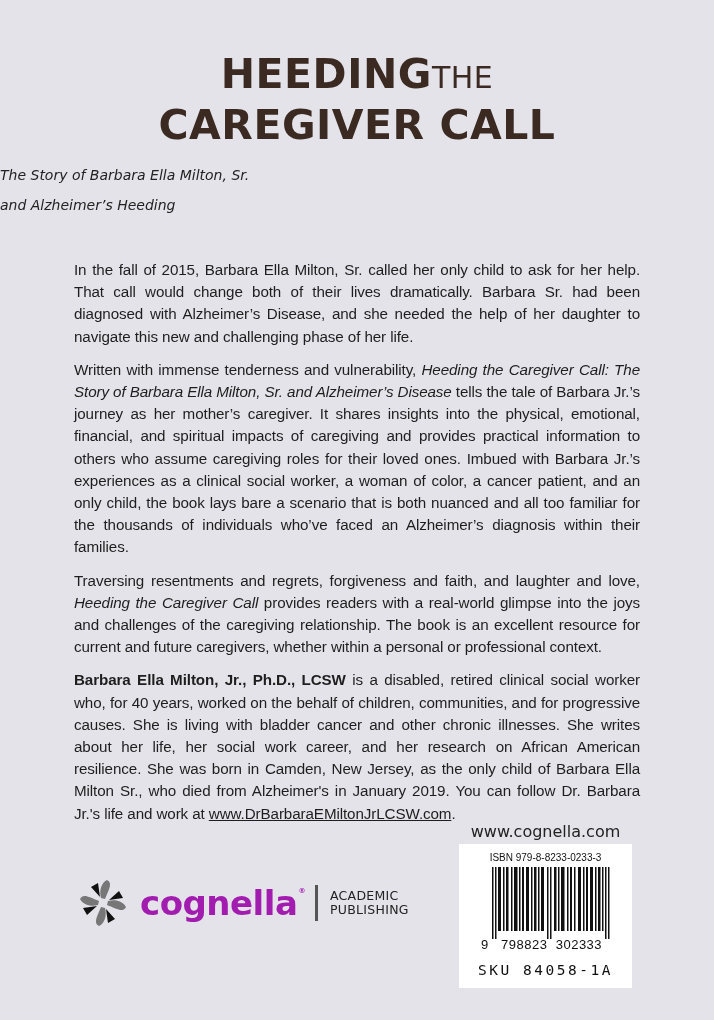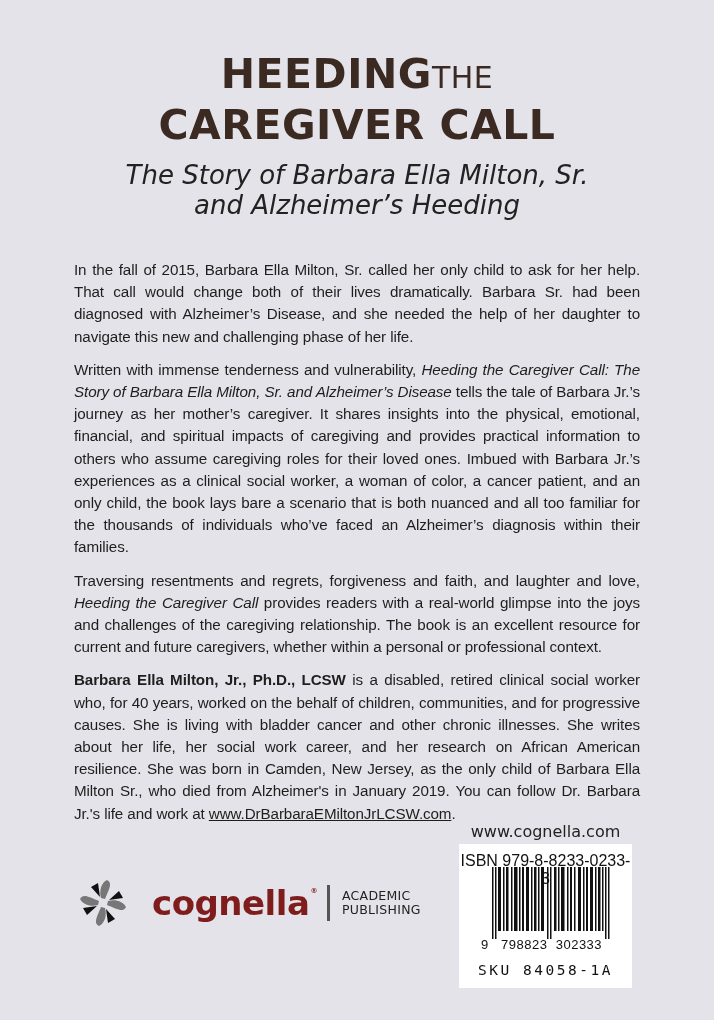--- a/index.html
+++ b/index.html
@@ -14,22 +14,22 @@
     position: absolute; left: 0; right: 0; top: 52px;
     text-align: center; color: #3b2a22;
     font-family: "DejaVu Sans", sans-serif; font-weight: bold;
     letter-spacing: 0.5px;
   }
   .title .l1 { font-size: 41px; line-height: 44px; }
   .title .l1 .small { font-size: 30px; font-weight: normal; }
   .title .l2 { font-size: 41px; line-height: 50px; }
   .subtitle {
     position: absolute; left: 0; right: 0; top: 160px;
-    text-align: center; font-style: italic;
-    font-family: "DejaVu Sans", sans-serif; font-size: 26px;
+    text-align: left; font-style: italic;
+    font-family: "DejaVu Sans", sans-serif; font-size: 14px;
     line-height: 30px; color: #222;
   }
   .body-text {
     position: absolute; left: 74px; width: 566px; top: 259px;
     font-family: "Liberation Sans Narrow", "Liberation Sans", sans-serif;
     font-size: 15.2px; line-height: 22.2px; text-align: justify;
     color: #1e1e1e; letter-spacing: -0.1px;
   }
   .body-text p { margin: 0 0 11px 0; }
   .body-text em { font-style: italic; }
@@ -39,21 +39,21 @@
     position: absolute; left: 459px; width: 173px; top: 822px;
     text-align: center; font-family: "DejaVu Sans", sans-serif;
     font-size: 16px; color: #222;
   }
   .barcode-box {
     position: absolute; left: 459px; top: 844px; width: 173px; height: 144px;
     background: #ffffff;
   }
   .isbn {
     position: absolute; left: 0; right: 0; top: 8px; text-align: center;
-    font-size: 16px; color: #111; font-family: "Liberation Sans", sans-serif;
+    font-size: 10px; color: #111; font-family: "Liberation Sans", sans-serif;
   }
   .bars {
     position: absolute; left: 33px; top: 23px; width: 120px; height: 72px;
   }
   .barnum {
     position: absolute; left: 22px; top: 93px; font-size: 13px;
     font-family: "Liberation Sans", sans-serif; color: #111; letter-spacing: 0.5px;
   }
   .barnum span { background: #fff; }
   .sku {
@@ -61,21 +61,21 @@
     font-family: "DejaVu Sans Mono", monospace; font-size: 14.5px;
     letter-spacing: 2.5px; color: #111;
   }
   .logo {
     position: absolute; left: 78px; top: 875px; height: 56px;
     display: flex; align-items: center;
   }
   .logo .mark { width: 50px; height: 50px; }
   .logo .word {
     font-family: "DejaVu Sans", sans-serif; font-size: 34px; font-weight: bold;
-    color: #7f1d1d; margin-left: 24px; letter-spacing: -0.5px;
+    color: #a21caf; margin-left: 12px; letter-spacing: -0.5px;
   }
   .logo .reg { font-size: 7px; vertical-align: top; position: relative; top: 4px; margin-left: 1px; }
   .logo .sep { width: 3px; height: 36px; background: #555; margin: 0 12px 0 10px; }
   .logo .tag {
     font-family: "DejaVu Sans", sans-serif; font-size: 12.5px; line-height: 14px;
     color: #222; letter-spacing: 0.3px;
   }
 </style>
 </head>
 <body>

